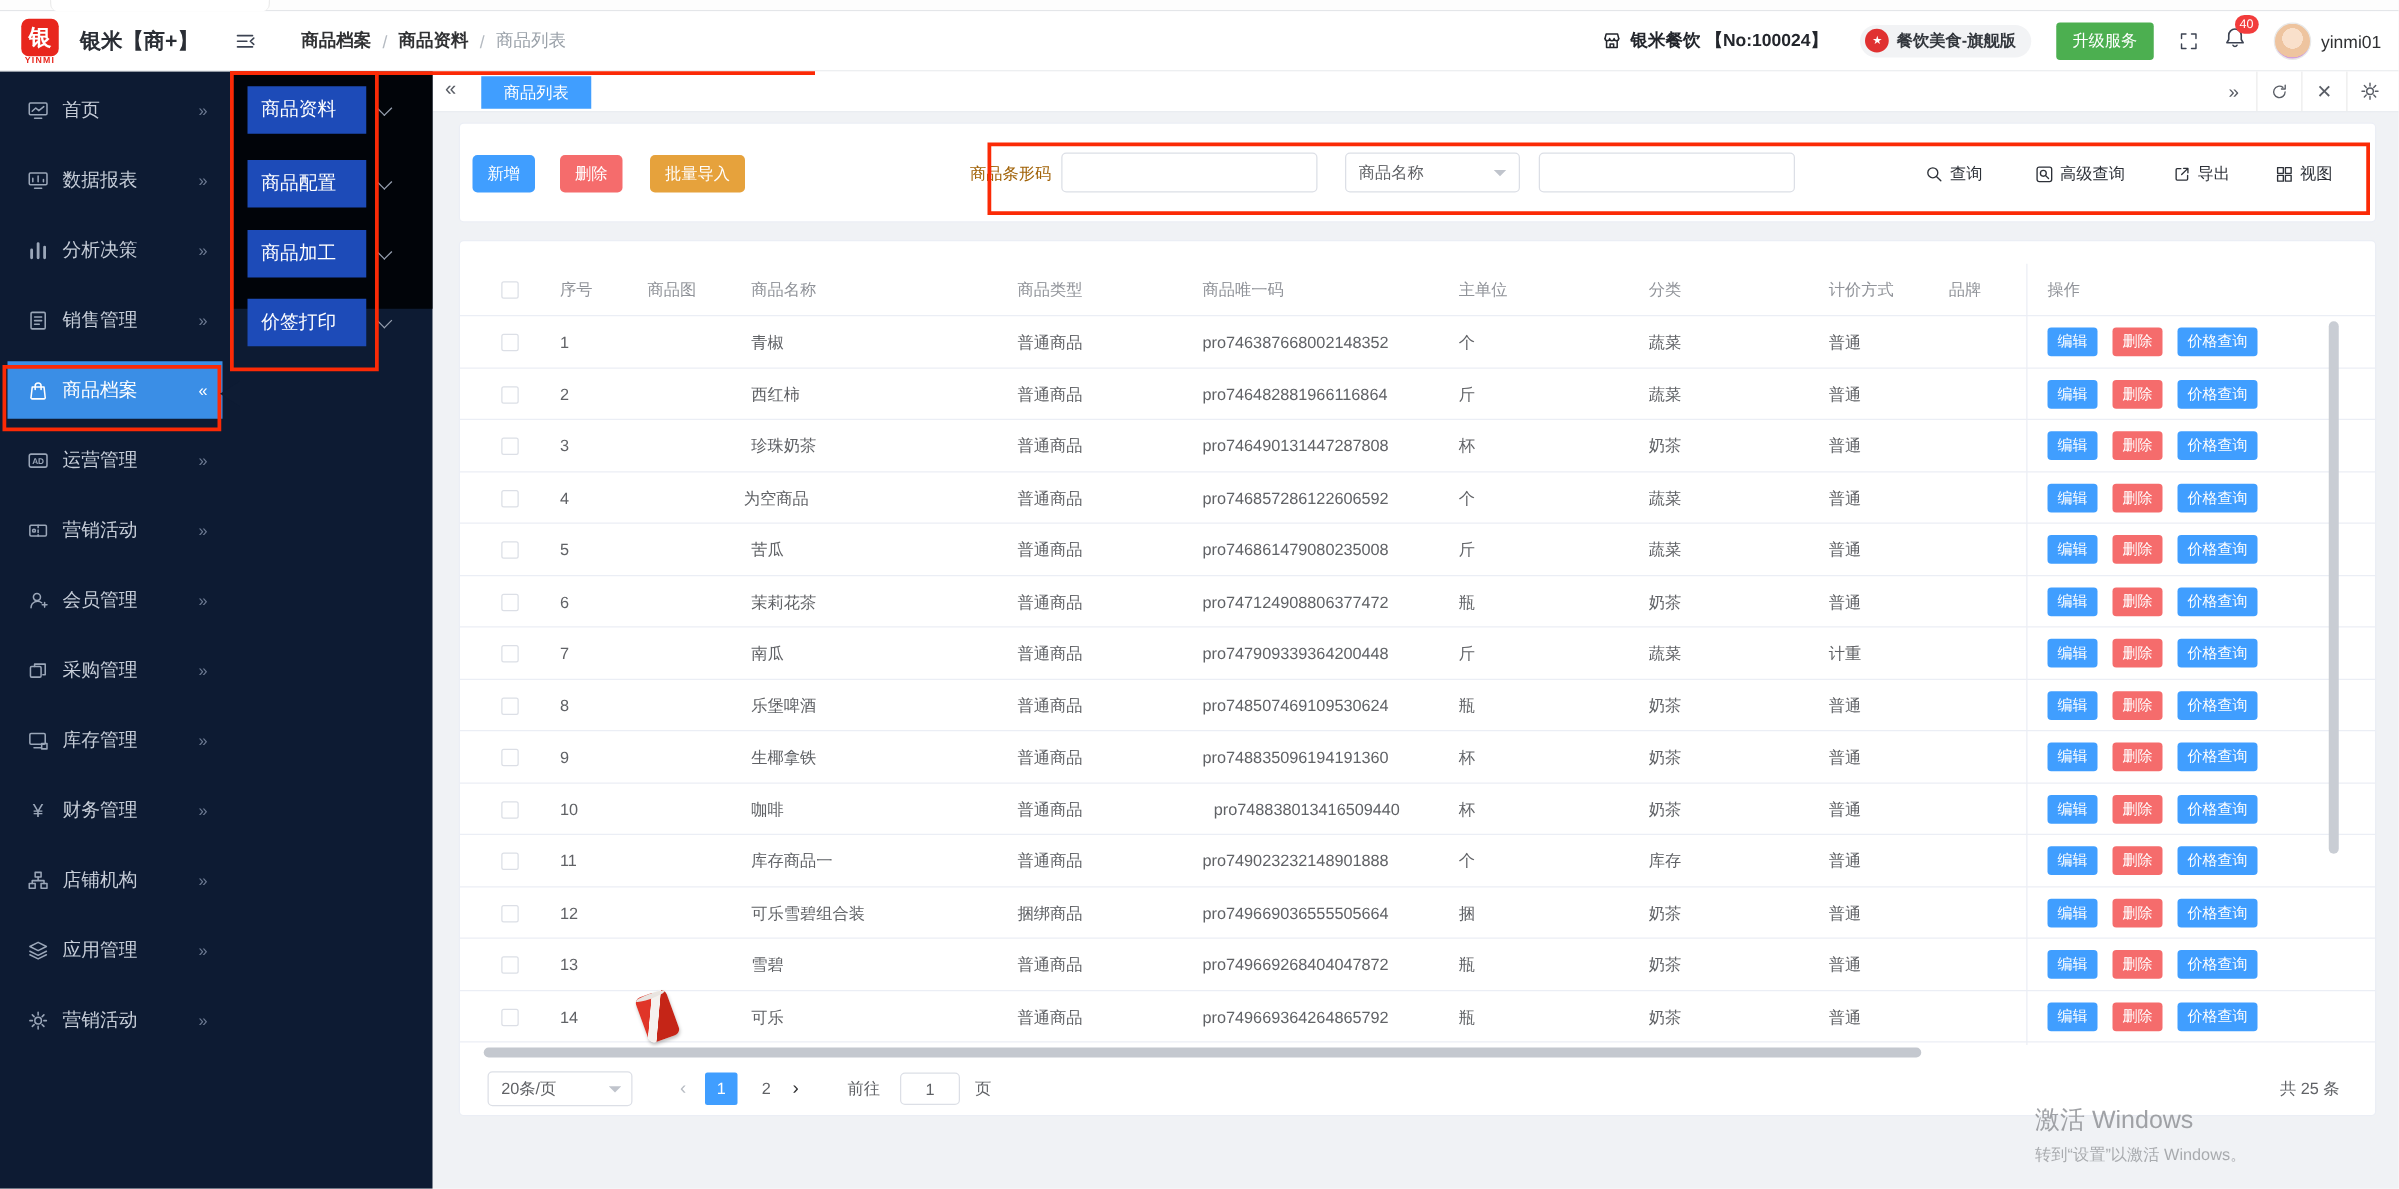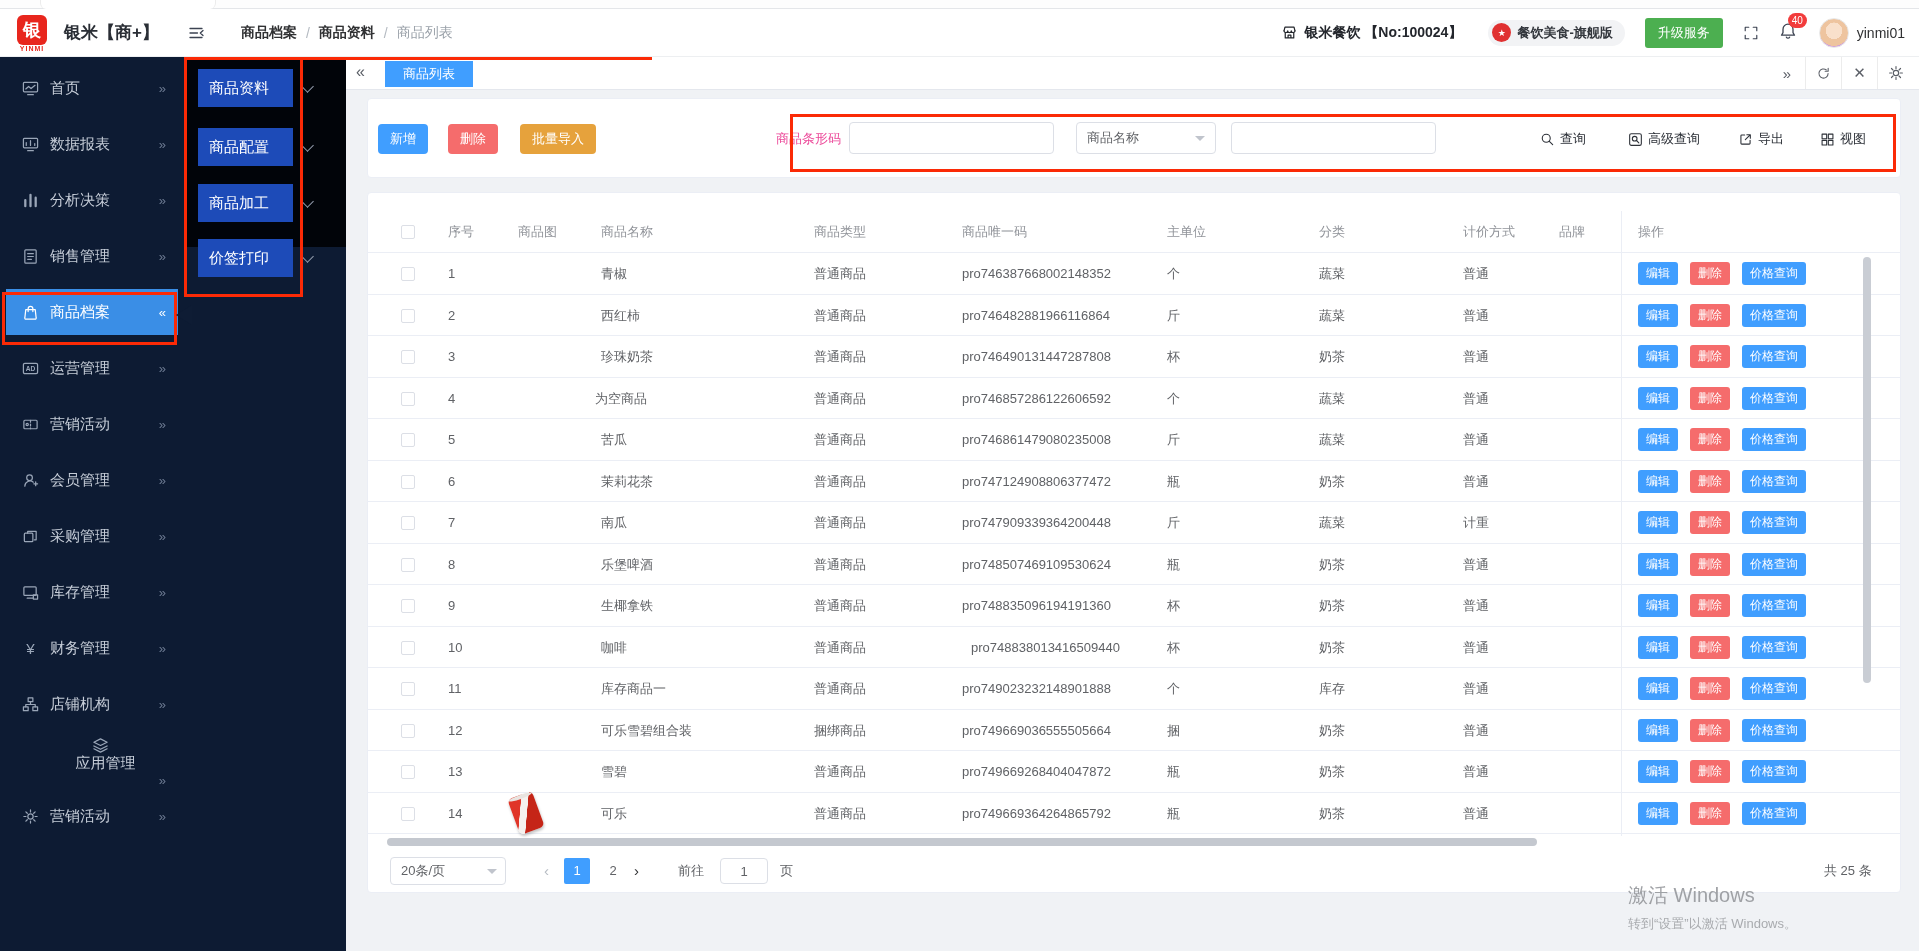--- a/index.html
+++ b/index.html
@@ -80,21 +80,21 @@
   .tab-tool:first-child { border-left:none; }
 
   
   #filter-card { position:absolute; left:367px; top:98px; width:1534px; height:80px; background:#fff;
                  border:1px solid #ebeef5; border-radius:4px; z-index:6; }
   .btn { position:absolute; top:25px; height:30px; border:none; border-radius:4px; color:#fff; font-size:13px;
          padding:0 12px; cursor:pointer; white-space:nowrap; }
   #btn-add { left:10px; background:#409eff; }
   #btn-del { left:80px; background:#f56c6c; }
   #btn-import { left:152px; background:#e6a23c; }
-  .f-label { position:absolute; top:25px; line-height:30px; font-size:13px; color:#ec4899; white-space:nowrap; }
+  .f-label { position:absolute; top:25px; line-height:30px; font-size:13px; color:#a16207; white-space:nowrap; }
   .f-input { position:absolute; top:23px; height:32px; border:1px solid #dcdfe6; border-radius:4px; background:#fff;
              font-size:13px; color:#606266; padding:0 10px; }
   .f-select { position:absolute; top:23px; height:32px; border:1px solid #dcdfe6; border-radius:4px; background:#fff;
               font-size:13px; color:#606266; display:flex; align-items:center; padding:0 10px; cursor:pointer; }
   .f-select .caret { margin-left:auto; width:0; height:0; border-left:5px solid transparent; border-right:5px solid transparent;
                      border-top:5px solid #c0c4cc; }
   .txt-btn { position:absolute; top:25px; height:30px; display:flex; align-items:center; gap:5px; font-size:13px;
              color:#2d3138; cursor:pointer; white-space:nowrap; background:none; border:none; }
 
   
@@ -324,21 +324,21 @@
         <svg width="17" height="17" viewBox="0 0 18 18">
           <rect x="6.5" y="2" width="5" height="4"></rect>
           <rect x="1.5" y="11.5" width="5" height="4"></rect>
           <rect x="11.5" y="11.5" width="5" height="4"></rect>
           <path d="M9 6v3M4 11.5V9h10v2.5"></path>
         </svg>
       </span>
       <span class="side-label">店铺机构</span>
       <span class="side-arrow">»</span>
     </div>
-    <div class="side-item" style="top: 680px; flex-direction: column;">
+    <div class="side-item" style="top: 680px;">
       <span class="ico">
         <svg width="17" height="17" viewBox="0 0 18 18">
           <path d="M9 2 16 5.5 9 9 2 5.5Z"></path>
           <path d="M2 9.5 9 13l7-3.5"></path>
           <path d="M2 12.5 9 16l7-3.5"></path>
         </svg>
       </span>
       <span class="side-label">应用管理</span>
       <span class="side-arrow">»</span>
     </div>

